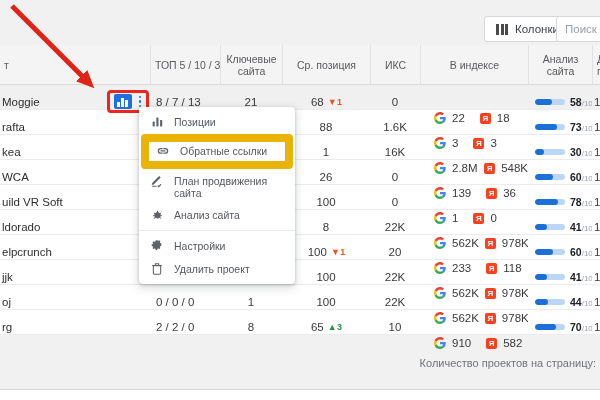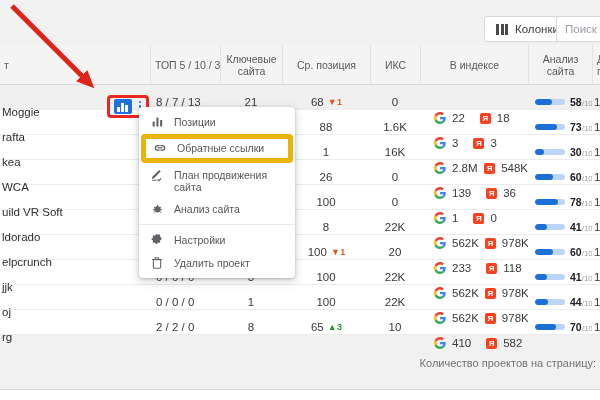--- a/index.html
+++ b/index.html
@@ -19,21 +19,21 @@
 
   
   .grid { display:grid; grid-template-columns:150px 70px 62px 88px 50px 108px 64px 8px; align-items:center; }
   .thead { height:40px; background:#f4f4f5; border-bottom:1px solid #d9d9db; font-size:10.5px; color:#5a5a5e; }
   .thead > div { padding:0 4px; line-height:12px; height:40px; display:flex; flex-direction:column; justify-content:center; overflow:hidden; white-space:nowrap; }
   .thead > div + div { border-left:1px solid #e2e2e4; }
   .th-c { align-items:center; text-align:right; }
   .row { height:25px; background:#fff; border-bottom:1px solid #ececee; font-size:11.5px; color:#3a3a3c; }
   .row.hov { background:#f0f0f1; }
   .c { height:100%; display:flex; align-items:center; overflow:hidden; white-space:nowrap; }
-  .c-name { padding-left:2px; color:#2f2f31; justify-content:space-between;align-items:flex-end; }
+  .c-name { padding-left:2px; color:#2f2f31; justify-content:space-between; }
   .c-top { padding-left:6px; }
   .c-kw, .c-pos, .c-iks { justify-content:center; }
   .c-idx { padding-left:14px; gap:3px;margin-top:33px; }
   .c-audit { padding-left:7px; gap:5px; }
   .c-last { padding-left:2px; }
   .chg { font-size:9px; font-weight:bold; margin-left:4px; letter-spacing:-1px; }
   .chg.down { color:#e25822; }
   .chg.up { color:#27943d; }
   .idx-gap { width:9px; }
   .yico { width:11px; height:11px; background:#fc3f1d; border-radius:2px; color:#fff; font-size:8px; font-weight:bold;
@@ -49,21 +49,21 @@
   .chart-btn { width:18px; height:15px; background:#1e6fe0; border-radius:2px; display:flex; align-items:flex-end; justify-content:center; gap:1.5px; padding:2px 3px; cursor:pointer; }
   .chart-btn i { display:block; width:2.5px; background:#fff; }
   .kebab { display:flex; flex-direction:column; gap:2px; cursor:pointer; padding:1px; }
   .kebab i { width:2.5px; height:2.5px; border-radius:50%; background:#1e6fe0; }
 
   
   .menu { position:absolute; left:139px; top:107px; width:156px; background:#fff; border-radius:4px; padding:4px 0;
     box-shadow:0 1px 3px rgba(60,64,67,.3), 0 3px 8px 2px rgba(60,64,67,.15); z-index:5; }
   .mi { display:flex; align-items:flex-start; gap:9px; padding:5px 10px; font-size:10.5px; color:#55585c; line-height:12px; cursor:pointer; }
   .mi .ic { width:16px; display:flex; justify-content:center; flex:none; margin-top:-1px; color:#5f6368; font-size:13px; line-height:13px; }
-  .mi-wrap { border:5px solid #eab308; border-radius:4px; margin:1px 2px; }
+  .mi-wrap { border:8px solid #eab308; border-radius:4px; margin:1px 2px; }
   .mi-wrap .mi { padding:3px 6px; }
   .msep { height:1px; background:#e9e9eb; margin:4px 0; }
   .mlabel { white-space:normal; }
 
   
   .arrow-svg { position:absolute; left:0; top:0; z-index:6; pointer-events:none; }
 
   
   .footer-label { position:absolute; right:4px; top:357px; font-size:11px; color:#717377;padding-left:24px; }
   .bottom-strip { position:absolute; left:0; bottom:0; width:600px; height:11px; background:#fff; border-top:1px solid #d8d8da; }
@@ -409,21 +409,21 @@
       <span class="chg up">▲ 3</span>
     </div>
     <div class="c c-iks">10</div>
     <div class="c c-idx">
       <svg class="gico" width="12" height="12" viewBox="0 0 48 48">
           <path fill="#EA4335" d="M24 9.5c3.54 0 6.71 1.22 9.21 3.6l6.85-6.85C35.9 2.38 30.47 0 24 0 14.62 0 6.51 5.38 2.56 13.22l7.98 6.19C12.43 13.72 17.74 9.5 24 9.5z"></path>
           <path fill="#4285F4" d="M46.98 24.55c0-1.57-.15-3.09-.38-4.55H24v9.02h12.94c-.58 2.96-2.26 5.48-4.78 7.18l7.73 6c4.51-4.18 7.09-10.36 7.09-17.65z"></path>
           <path fill="#FBBC05" d="M10.53 28.59c-.48-1.45-.76-2.99-.76-4.59s.27-3.14.76-4.59l-7.98-6.19C.92 16.46 0 20.12 0 24c0 3.88.92 7.54 2.56 10.78l7.97-6.19z"></path>
           <path fill="#34A853" d="M24 48c6.48 0 11.93-2.13 15.89-5.81l-7.73-6c-2.15 1.45-4.92 2.3-8.16 2.3-6.26 0-11.57-4.22-13.47-9.91l-7.98 6.19C6.51 42.62 14.62 48 24 48z"></path>
         </svg>
-      <span>410</span>
+      <span>910</span>
       <span class="idx-gap"></span>
       <span class="yico">Я</span>
       <span>582</span>
     </div>
     <div class="c c-audit">
       <span class="bar">
           <i style="width: 70%;"></i>
         </span>
       <span><b class="audit-num">70</b><span class="audit-max">/100</span></span>
     </div>

